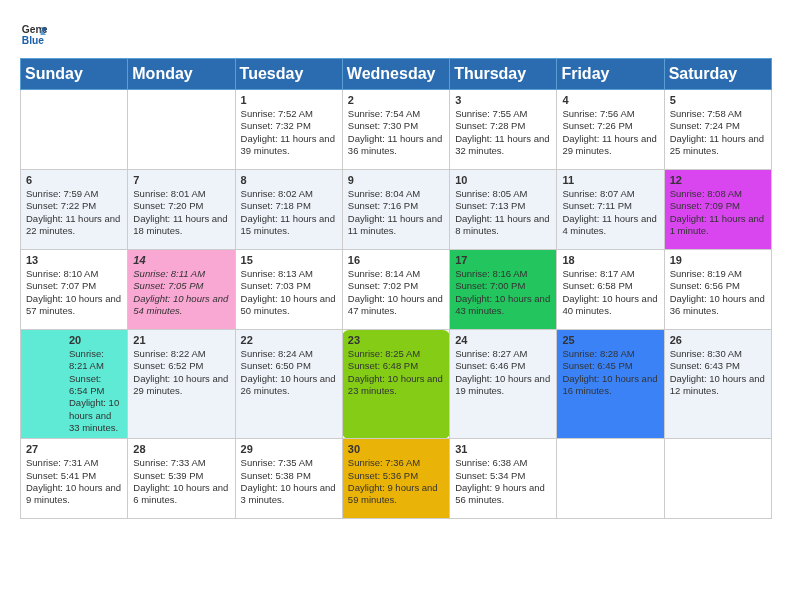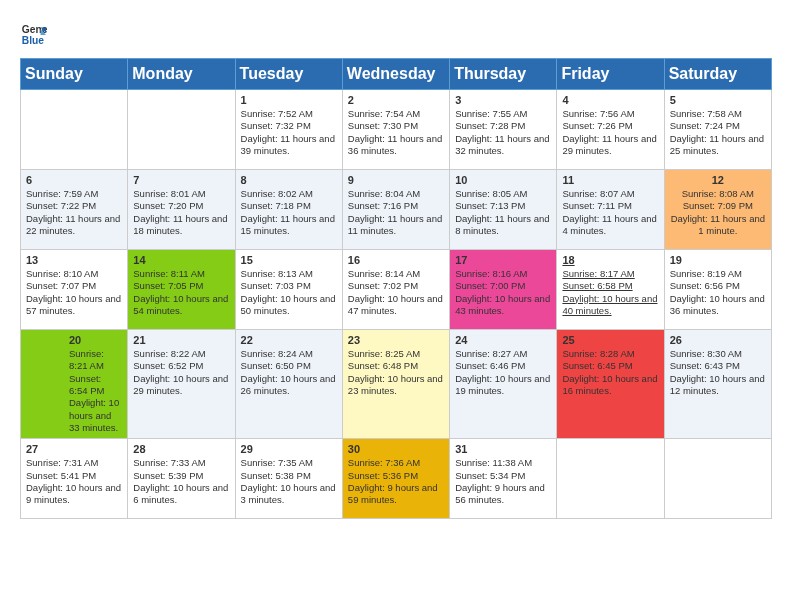--- a/index.html
+++ b/index.html
@@ -177,103 +177,103 @@
           <div class="cell-text">Sunrise: 8:05 AM</div>
           <div class="cell-text">Sunset: 7:13 PM</div>
           <div class="cell-text">Daylight: 11 hours and 8 minutes.</div>
         </td>
         <td style="background-color: rgb(238, 243, 250);">
           <div class="day-num">11</div>
           <div class="cell-text">Sunrise: 8:07 AM</div>
           <div class="cell-text">Sunset: 7:11 PM</div>
           <div class="cell-text">Daylight: 11 hours and 4 minutes.</div>
         </td>
-        <td style="background-color: #fdba74; text-align: center;">
+        <td style="background-color: #d946ef;">
           <div class="day-num">12</div>
           <div class="cell-text">Sunrise: 8:08 AM</div>
           <div class="cell-text">Sunset: 7:09 PM</div>
           <div class="cell-text">Daylight: 11 hours and 1 minute.</div>
         </td>
       </tr>
       <tr>
         <td style="background-color: rgb(255, 255, 255);">
           <div class="day-num">13</div>
           <div class="cell-text">Sunrise: 8:10 AM</div>
           <div class="cell-text">Sunset: 7:07 PM</div>
           <div class="cell-text">Daylight: 10 hours and 57 minutes.</div>
         </td>
-        <td style="background-color: #84cc16;">
+        <td style="background-color: #f9a8d4; font-style: italic;">
           <div class="day-num">14</div>
           <div class="cell-text">Sunrise: 8:11 AM</div>
           <div class="cell-text">Sunset: 7:05 PM</div>
           <div class="cell-text">Daylight: 10 hours and 54 minutes.</div>
         </td>
         <td style="background-color: rgb(255, 255, 255);">
           <div class="day-num">15</div>
           <div class="cell-text">Sunrise: 8:13 AM</div>
           <div class="cell-text">Sunset: 7:03 PM</div>
           <div class="cell-text">Daylight: 10 hours and 50 minutes.</div>
         </td>
         <td style="background-color: rgb(255, 255, 255); border-radius: 23px;">
           <div class="day-num">16</div>
           <div class="cell-text">Sunrise: 8:14 AM</div>
           <div class="cell-text">Sunset: 7:02 PM</div>
           <div class="cell-text">Daylight: 10 hours and 47 minutes.</div>
         </td>
-        <td style="background-color: #ec4899;">
+        <td style="background-color: #22c55e;">
           <div class="day-num">17</div>
           <div class="cell-text">Sunrise: 8:16 AM</div>
           <div class="cell-text">Sunset: 7:00 PM</div>
           <div class="cell-text">Daylight: 10 hours and 43 minutes.</div>
         </td>
-        <td style="background-color: rgb(255, 255, 255); text-decoration: underline;">
+        <td style="background-color: rgb(255, 255, 255);">
           <div class="day-num">18</div>
           <div class="cell-text">Sunrise: 8:17 AM</div>
           <div class="cell-text">Sunset: 6:58 PM</div>
           <div class="cell-text">Daylight: 10 hours and 40 minutes.</div>
         </td>
         <td style="background-color: rgb(255, 255, 255);">
           <div class="day-num">19</div>
           <div class="cell-text">Sunrise: 8:19 AM</div>
           <div class="cell-text">Sunset: 6:56 PM</div>
           <div class="cell-text">Daylight: 10 hours and 36 minutes.</div>
         </td>
       </tr>
       <tr>
-        <td style="background-color: #84cc16; padding-left: 48px;">
+        <td style="background-color: #5eead4; padding-left: 48px;">
           <div class="day-num">20</div>
           <div class="cell-text">Sunrise: 8:21 AM</div>
           <div class="cell-text">Sunset: 6:54 PM</div>
           <div class="cell-text">Daylight: 10 hours and 33 minutes.</div>
         </td>
         <td style="background-color: rgb(238, 243, 250);">
           <div class="day-num">21</div>
           <div class="cell-text">Sunrise: 8:22 AM</div>
           <div class="cell-text">Sunset: 6:52 PM</div>
           <div class="cell-text">Daylight: 10 hours and 29 minutes.</div>
         </td>
         <td style="background-color: rgb(238, 243, 250);">
           <div class="day-num">22</div>
           <div class="cell-text">Sunrise: 8:24 AM</div>
           <div class="cell-text">Sunset: 6:50 PM</div>
           <div class="cell-text">Daylight: 10 hours and 26 minutes.</div>
         </td>
-        <td style="background-color: #fef9c3;">
+        <td style="background-color: #84cc16; border-radius: 7px;">
           <div class="day-num">23</div>
           <div class="cell-text">Sunrise: 8:25 AM</div>
           <div class="cell-text">Sunset: 6:48 PM</div>
           <div class="cell-text">Daylight: 10 hours and 23 minutes.</div>
         </td>
         <td style="background-color: rgb(238, 243, 250); margin-top: 45px;">
           <div class="day-num">24</div>
           <div class="cell-text">Sunrise: 8:27 AM</div>
           <div class="cell-text">Sunset: 6:46 PM</div>
           <div class="cell-text">Daylight: 10 hours and 19 minutes.</div>
         </td>
-        <td style="background-color: #ef4444;">
+        <td style="background-color: #3b82f6;">
           <div class="day-num">25</div>
           <div class="cell-text">Sunrise: 8:28 AM</div>
           <div class="cell-text">Sunset: 6:45 PM</div>
           <div class="cell-text">Daylight: 10 hours and 16 minutes.</div>
         </td>
         <td style="background-color: rgb(238, 243, 250);">
           <div class="day-num">26</div>
           <div class="cell-text">Sunrise: 8:30 AM</div>
           <div class="cell-text">Sunset: 6:43 PM</div>
           <div class="cell-text">Daylight: 10 hours and 12 minutes.</div>
@@ -299,21 +299,21 @@
           <div class="cell-text">Daylight: 10 hours and 3 minutes.</div>
         </td>
         <td style="background-color: #eab308; margin-left: 32px;">
           <div class="day-num">30</div>
           <div class="cell-text">Sunrise: 7:36 AM</div>
           <div class="cell-text">Sunset: 5:36 PM</div>
           <div class="cell-text">Daylight: 9 hours and 59 minutes.</div>
         </td>
         <td style="background-color: rgb(255, 255, 255);">
           <div class="day-num">31</div>
-          <div class="cell-text">Sunrise: 11:38 AM</div>
+          <div class="cell-text">Sunrise: 6:38 AM</div>
           <div class="cell-text">Sunset: 5:34 PM</div>
           <div class="cell-text">Daylight: 9 hours and 56 minutes.</div>
         </td>
         <td style="background-color: rgb(255, 255, 255);"></td>
         <td style="background-color: rgb(255, 255, 255);"></td>
       </tr>
     </tbody>
 </table>
 
 </body></html>

